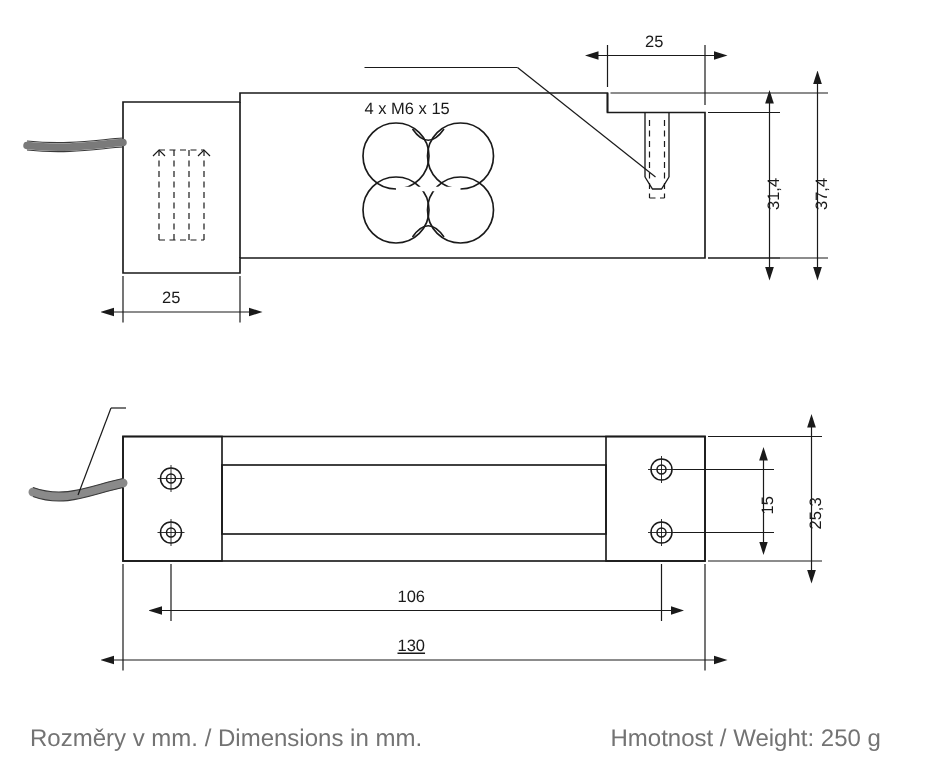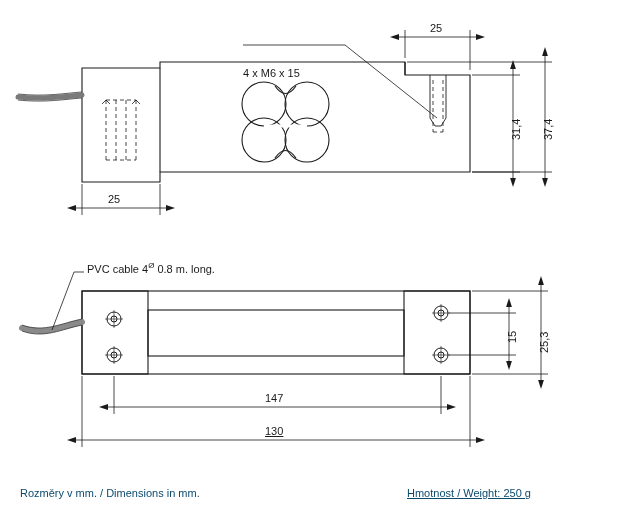--- a/index.html
+++ b/index.html
@@ -33,24 +33,24 @@
     line-height: 12px;
     white-space: nowrap;
     color: #1a1a1a;
   }
   .lbl.vert {
     transform: rotate(-90deg);
     transform-origin: left top;
   }
   .footer-lbl {
     position: absolute;
-    font-size: 11px;
+    font-size: 16px;
     line-height: 14px;
     white-space: nowrap;
-    color: #0c4a6e;
+    color: #737373;
   }
   .sup {
     font-size: 8px;
     vertical-align: super;
   }
 </style>
 </head>
 <body>
 
 <div id="stage">
@@ -212,24 +212,23 @@
 
   <div class="lbl" style="left:243px; top:31px;margin-top:36px;">4 x M6 x 15</div>
 
   <div class="lbl" style="left:430px; top:22px;">25</div>
 
   <div class="lbl vert" style="left:510px; top:140px;"><span>31,4</span></div>
   <div class="lbl vert" style="left:542px; top:140px;"><span>37,4</span></div>
 
   <div class="lbl" style="left:108px; top:193px;">25</div>
 
-  <div class="lbl" style="left:87px; top:260px;"><span>PVC cable 4</span><span class="sup">Ø</span><span> 0.8 m. long.</span></div>
 
   <div class="lbl vert" style="left:506px; top:343px;"><span>15</span></div>
   <div class="lbl vert" style="left:538px; top:353px;"><span>25,3</span></div>
 
-  <div class="lbl" style="left:265px; top:392px;">147</div>
+  <div class="lbl" style="left:265px; top:392px;">106</div>
   <div class="lbl" style="left:265px; top:425px;text-decoration:underline;">130</div>
 
   <div class="footer-lbl" style="left:20px; top:486px;">Rozměry v mm. / Dimensions in mm.</div>
-  <div class="footer-lbl" style="left:407px; top:486px;text-decoration:underline;">Hmotnost / Weight: 250 g</div>
+  <div class="footer-lbl" style="left:407px; top:486px;">Hmotnost / Weight: 250 g</div>
 
 </div>
 
 </body></html>

